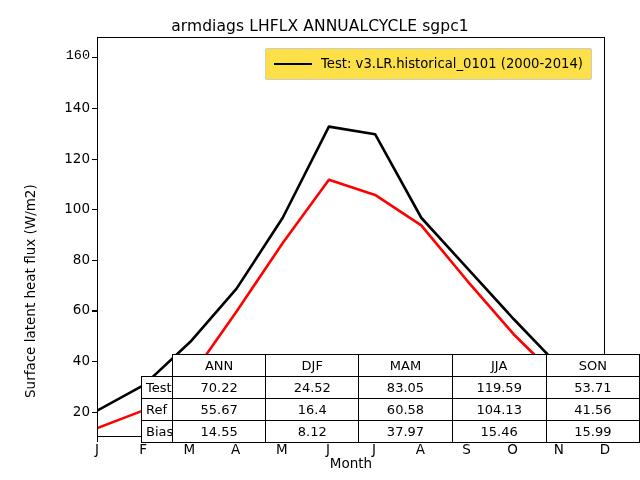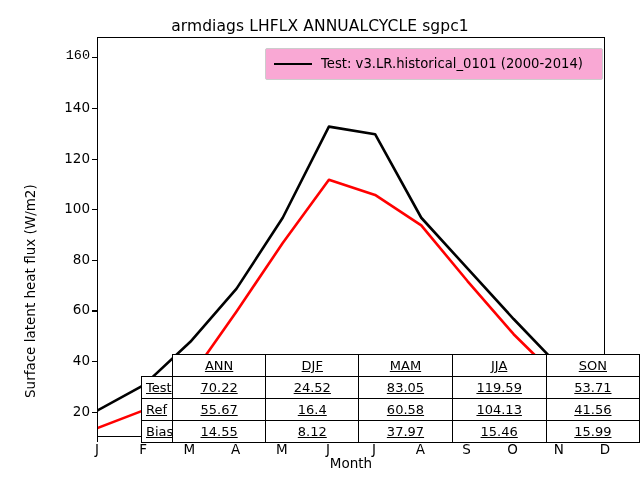--- a/index.html
+++ b/index.html
@@ -37,32 +37,32 @@
   #x-axis-label{
     position:absolute;left:97px;top:455px;width:508px;text-align:center;
     font-size:13.5px;color:#000;
   }
   .xtick{position:absolute;top:441px;font-size:13.5px;color:#000;text-align:center;width:30px;}
   .xtickmark{position:absolute;top:437px;width:1.1px;height:5px;background:#000;}
 
   
   #legend{
     position:absolute;left:265px;top:48px;
-    border:1px solid #cccccc;background:#f9a8d4;border-radius:2px;
-    padding:5px 19px 6px 8px;box-sizing:border-box;
+    border:1px solid #cccccc;background:#fde047;border-radius:2px;
+    padding:5px 8px 6px 8px;box-sizing:border-box;
   }
   .legend-row{display:flex;align-items:center;height:19px;}
   .legend-swatch{width:38px;height:0;border-top-style:solid;margin-right:9px;}
   .legend-text{font-size:13.2px;color:#000;white-space:nowrap;}
 
   
   #stats-table{
     position:absolute;left:141px;top:354px;
     border-collapse:collapse;background:transparent;
-    font-size:13px;color:#000;text-decoration:underline;
+    font-size:13px;color:#000;
   }
   #stats-table td,#stats-table th{
     border:1px solid #000;height:22px;box-sizing:border-box;
     background:#ffffff;font-weight:normal;padding:0 4px;
   }
   .rowhead{width:31px;max-width:31px;overflow:hidden;white-space:nowrap;text-align:left;padding-left:2px;}
   .corner{border:none !important;background:transparent !important;}
   .colhead{width:100px;text-align:center;}
   .val{text-align:center;padding-right:6px;}
 </style>

